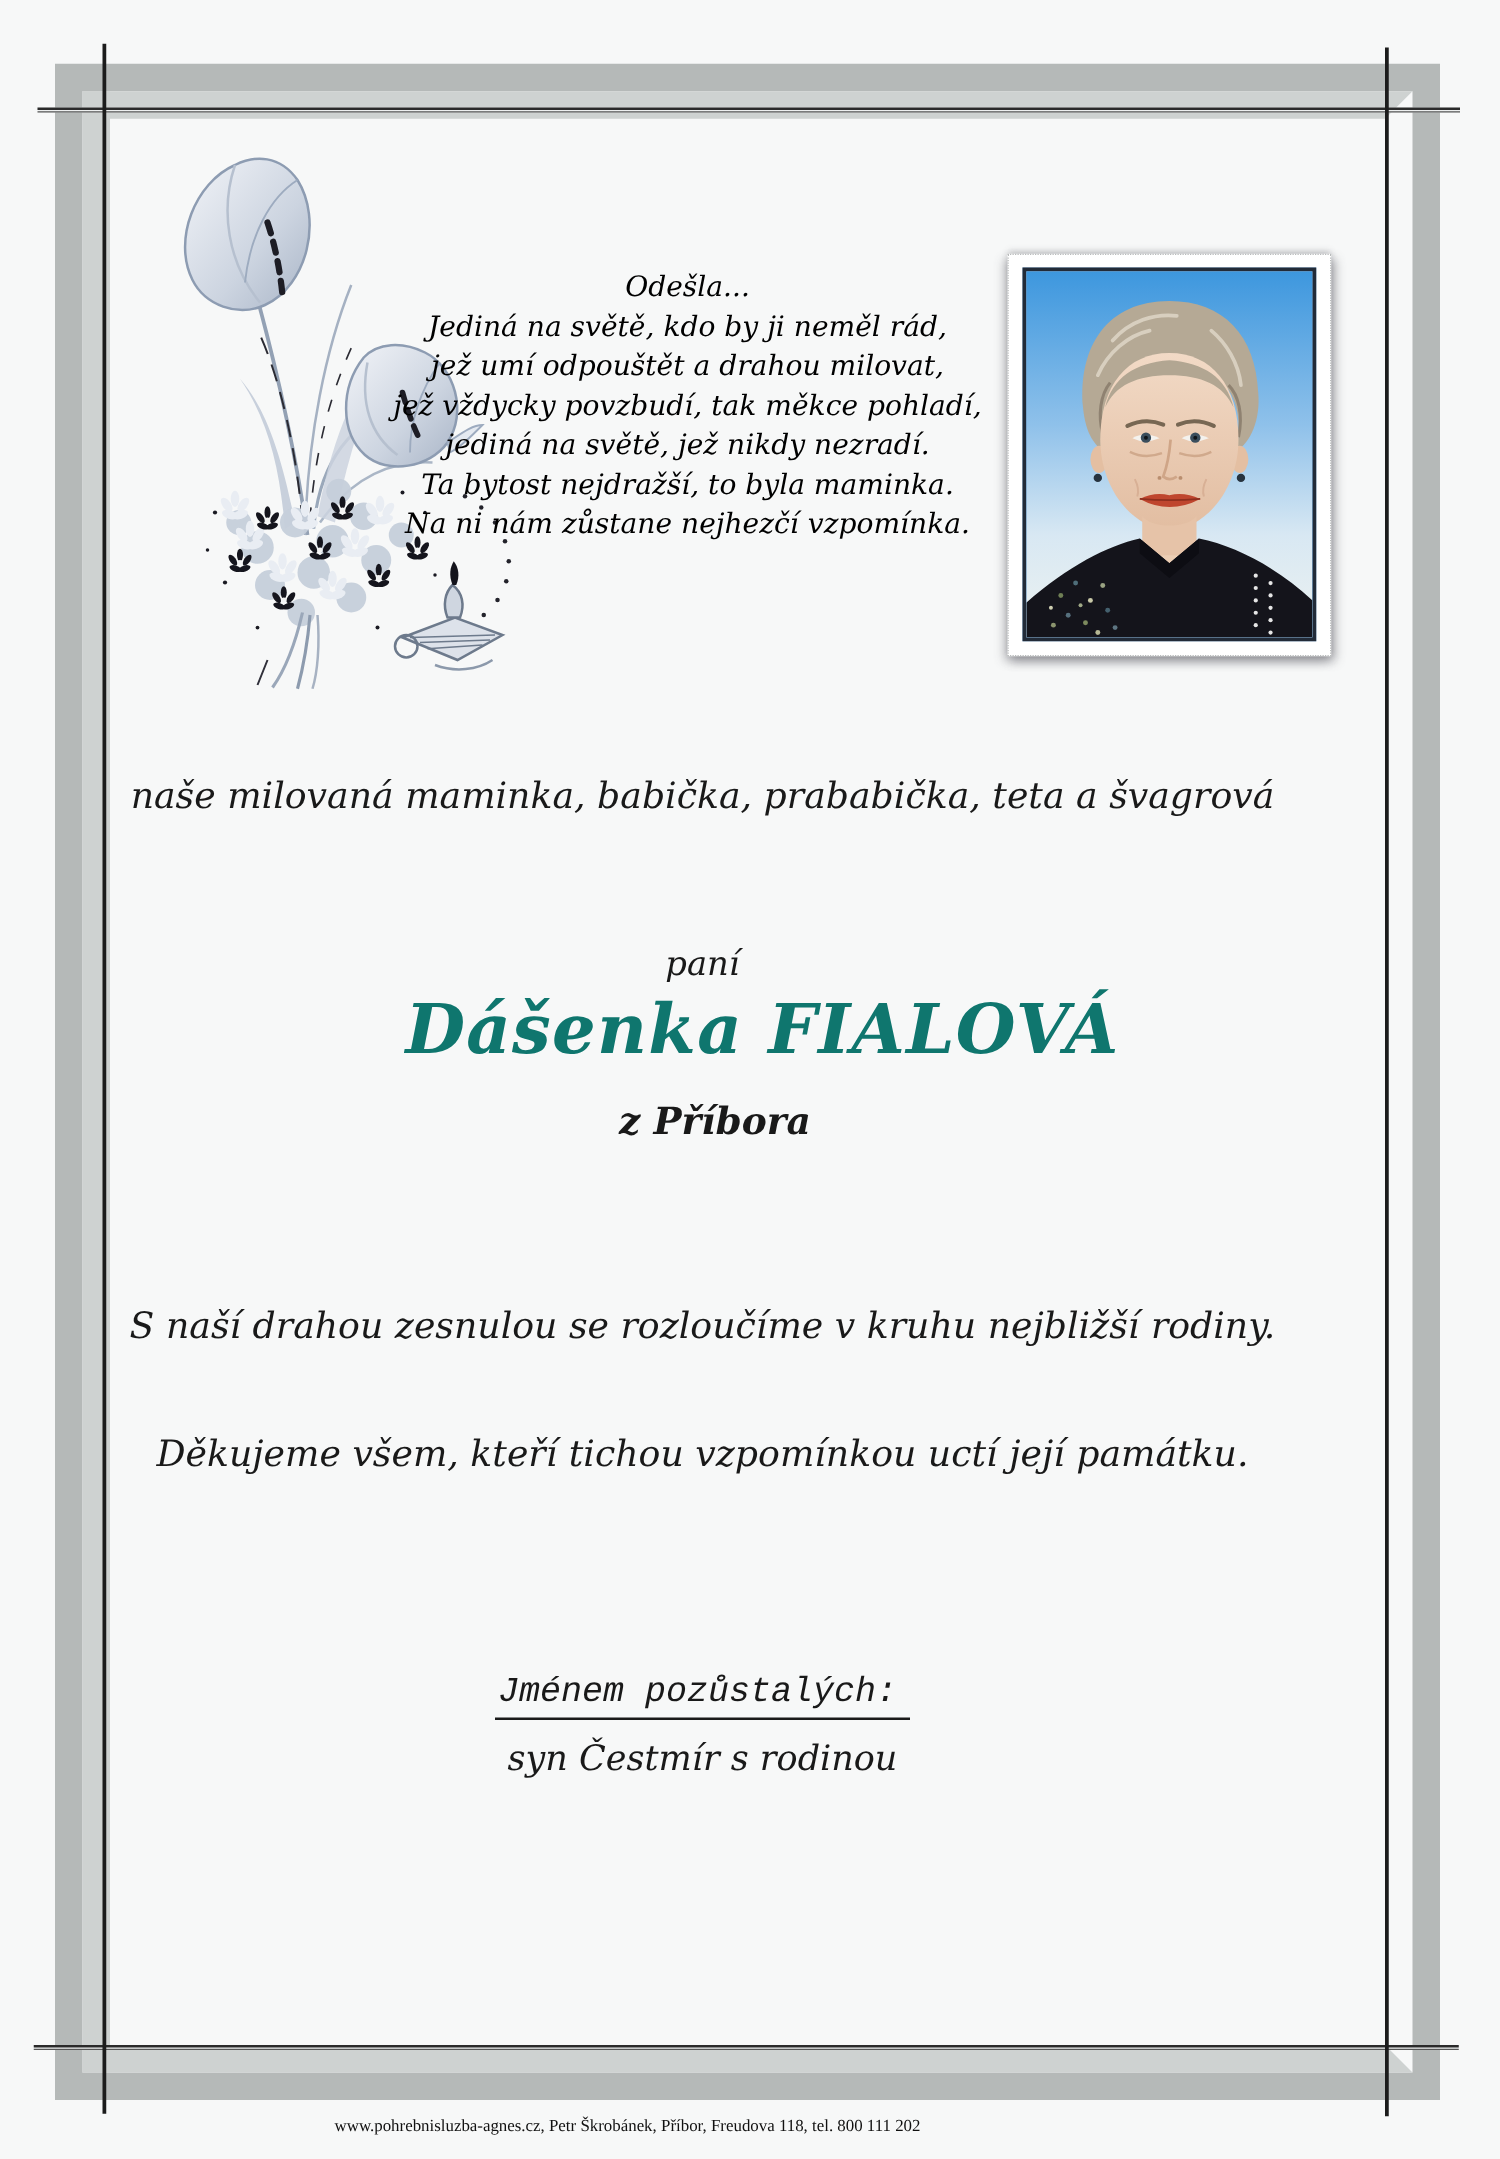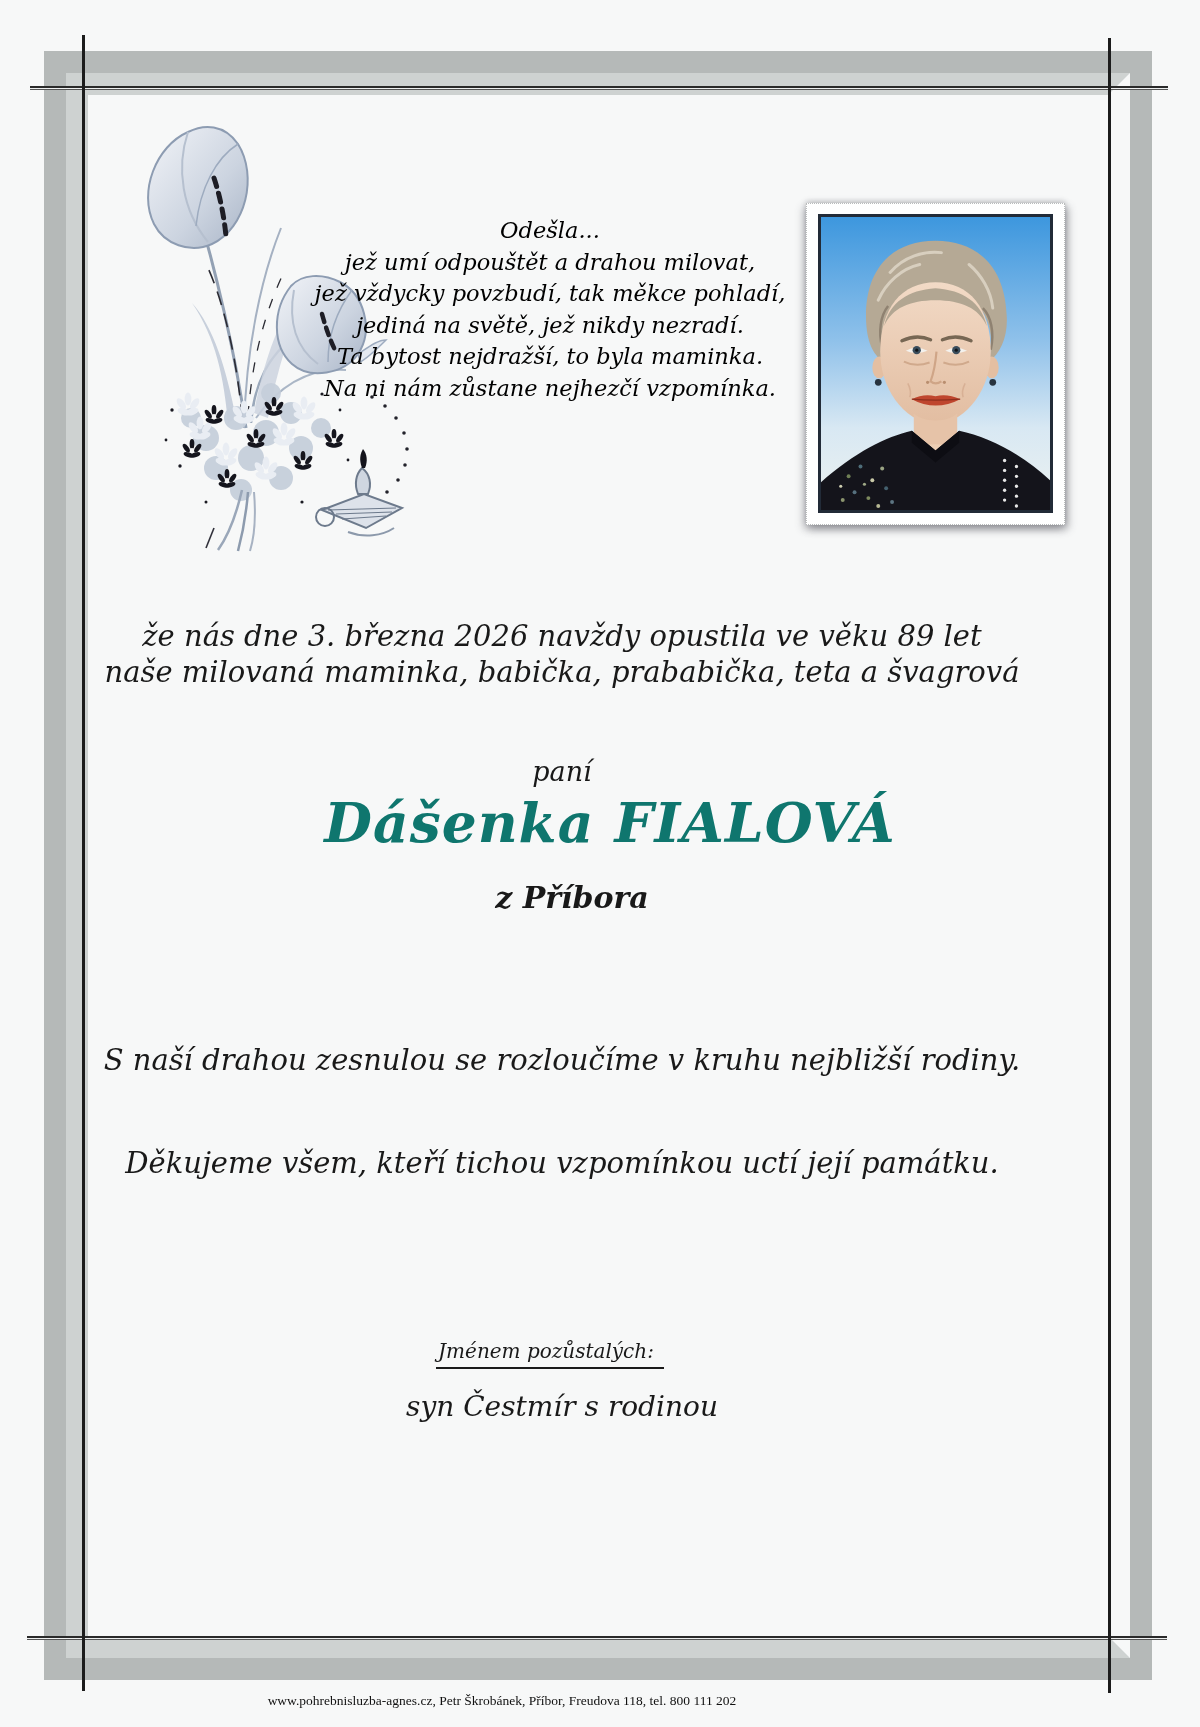--- a/index.html
+++ b/index.html
@@ -46,21 +46,21 @@
 
   
   .tx{position:absolute;text-align:center;font-style:italic;}
   .poem{left:310px;top:215px;width:480px;font-size:22.5px;line-height:31.5px;color:#000000;}
   .announcement{left:32px;top:618px;width:1060px;font-size:29px;line-height:36px;}
   .title-pani{left:32px;top:756px;width:1060px;font-size:27px;}
   .name{left:80px;top:790px;width:1060px;font-size:55px;font-weight:bold;letter-spacing:1px;color:#0f766e;}
   .origin{left:42px;top:880px;width:1060px;font-size:30px;font-weight:bold;}
   .farewell{left:32px;top:1043px;width:1060px;font-size:29px;}
   .thanks{left:32px;top:1146px;width:1060px;font-size:29px;}
-  .sig-heading{left:20px;top:1339px;width:1060px;font-size:20px;}
+  .sig-heading{left:32px;top:1339px;width:1060px;font-size:28px;font-family:Liberation Mono, monospace;}
   .sig-heading span{display:inline-block;border-bottom:2.5px solid #1a1a1a;padding:0 10px 4px 2px;}
   .sig-name{left:32px;top:1390px;width:1060px;font-size:28px;}
   .footer{
     left:0;top:1693px;width:1004px;font-style:normal;
     font-family:"Liberation Serif", serif;font-size:13.5px;color:#111;
   }
 </style>
 </head>
 <body>
 
@@ -274,29 +274,29 @@
           <circle cx="198" cy="272" r="1.7"></circle>
         <circle cx="198" cy="282" r="1.7"></circle>
           <circle cx="198" cy="292" r="1.7"></circle>
       </g>
     </svg>
   </div>
 </div>
 
 <div class="tx poem">
   <div>Odešla...</div>
+  <div>Jediná na světě, kdo by ji neměl rád,</div>
   <div>jež umí odpouštět a drahou milovat,</div>
   <div>jež vždycky povzbudí, tak měkce pohladí,</div>
   <div>jediná na světě, jež nikdy nezradí.</div>
   <div>Ta bytost nejdražší, to byla maminka.</div>
   <div>Na ni nám zůstane nejhezčí vzpomínka.</div>
 </div>
 
 <div class="tx announcement">
-  <div>že nás dne 3. března 2026 navždy opustila ve věku 89 let</div>
   <div>naše milovaná maminka, babička, prababička, teta a švagrová</div>
 </div>
 
 <div class="tx title-pani">paní</div>
 <div class="tx name">Dášenka FIALOVÁ</div>
 <div class="tx origin">z Příbora</div>
 
 <div class="tx farewell">S naší drahou zesnulou se rozloučíme v kruhu nejbližší rodiny.</div>
 <div class="tx thanks">Děkujeme všem, kteří tichou vzpomínkou uctí její památku.</div>
 

